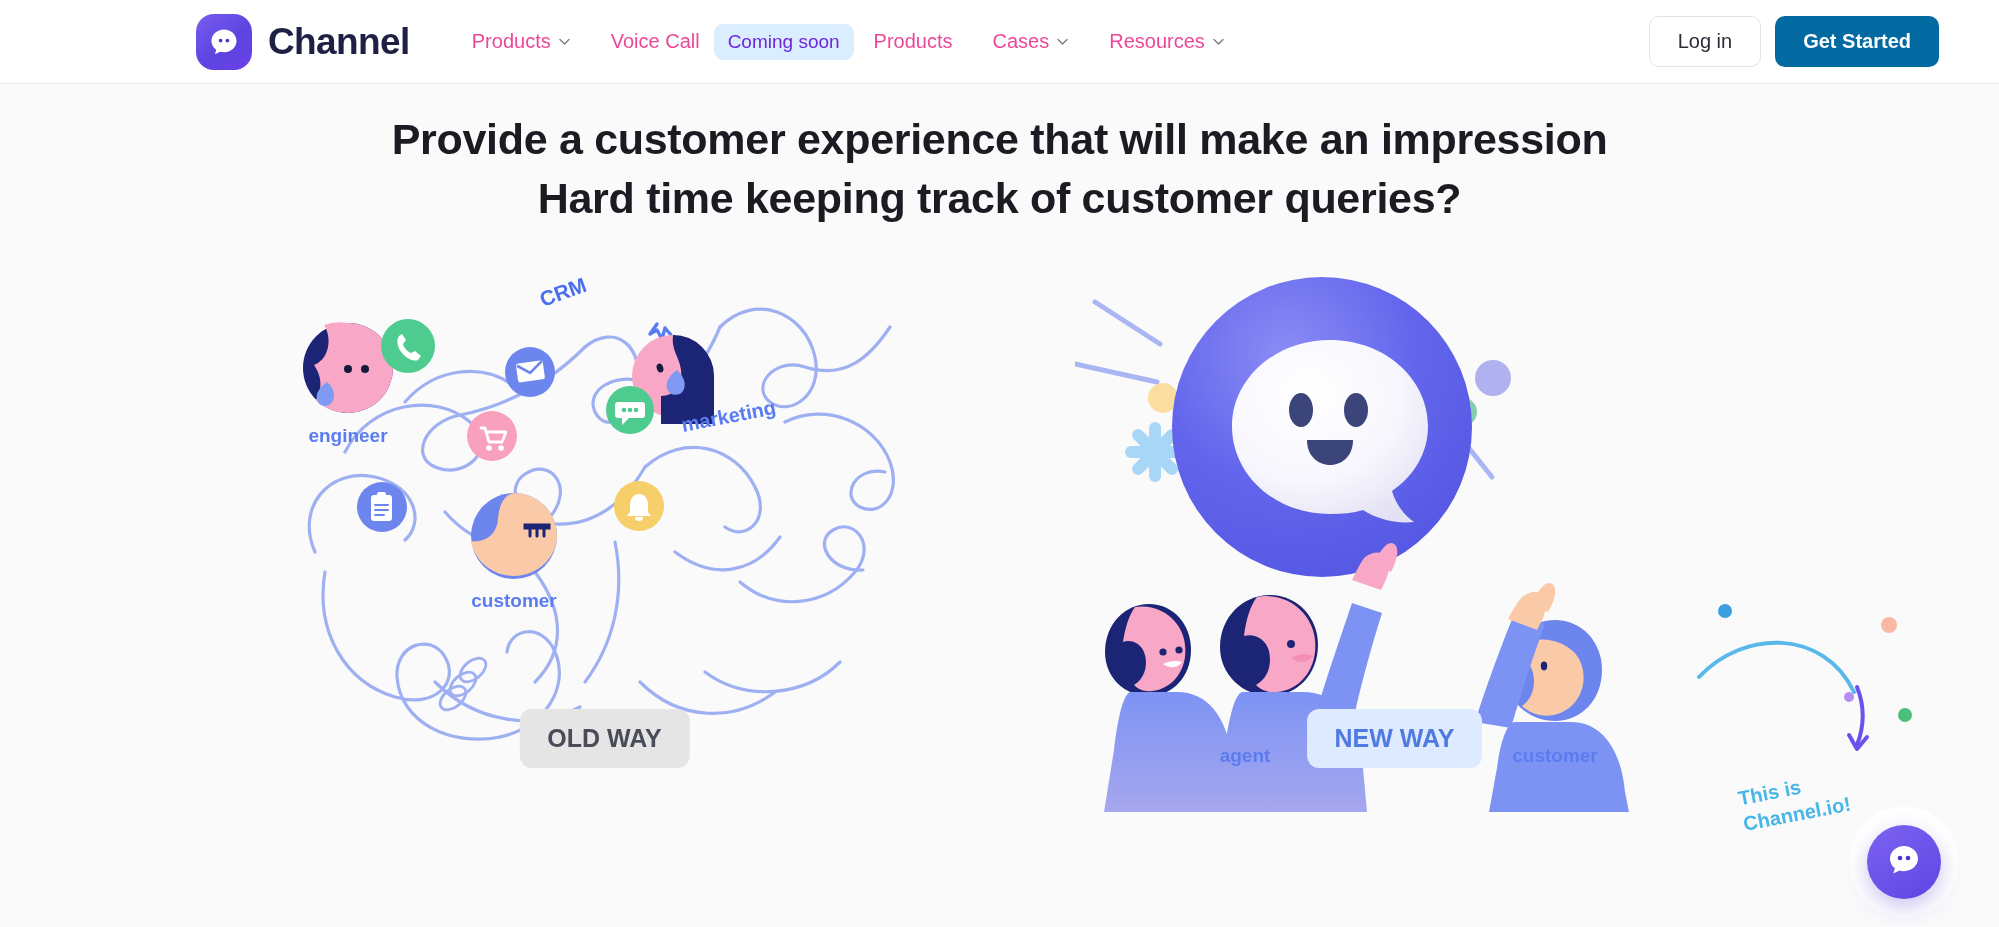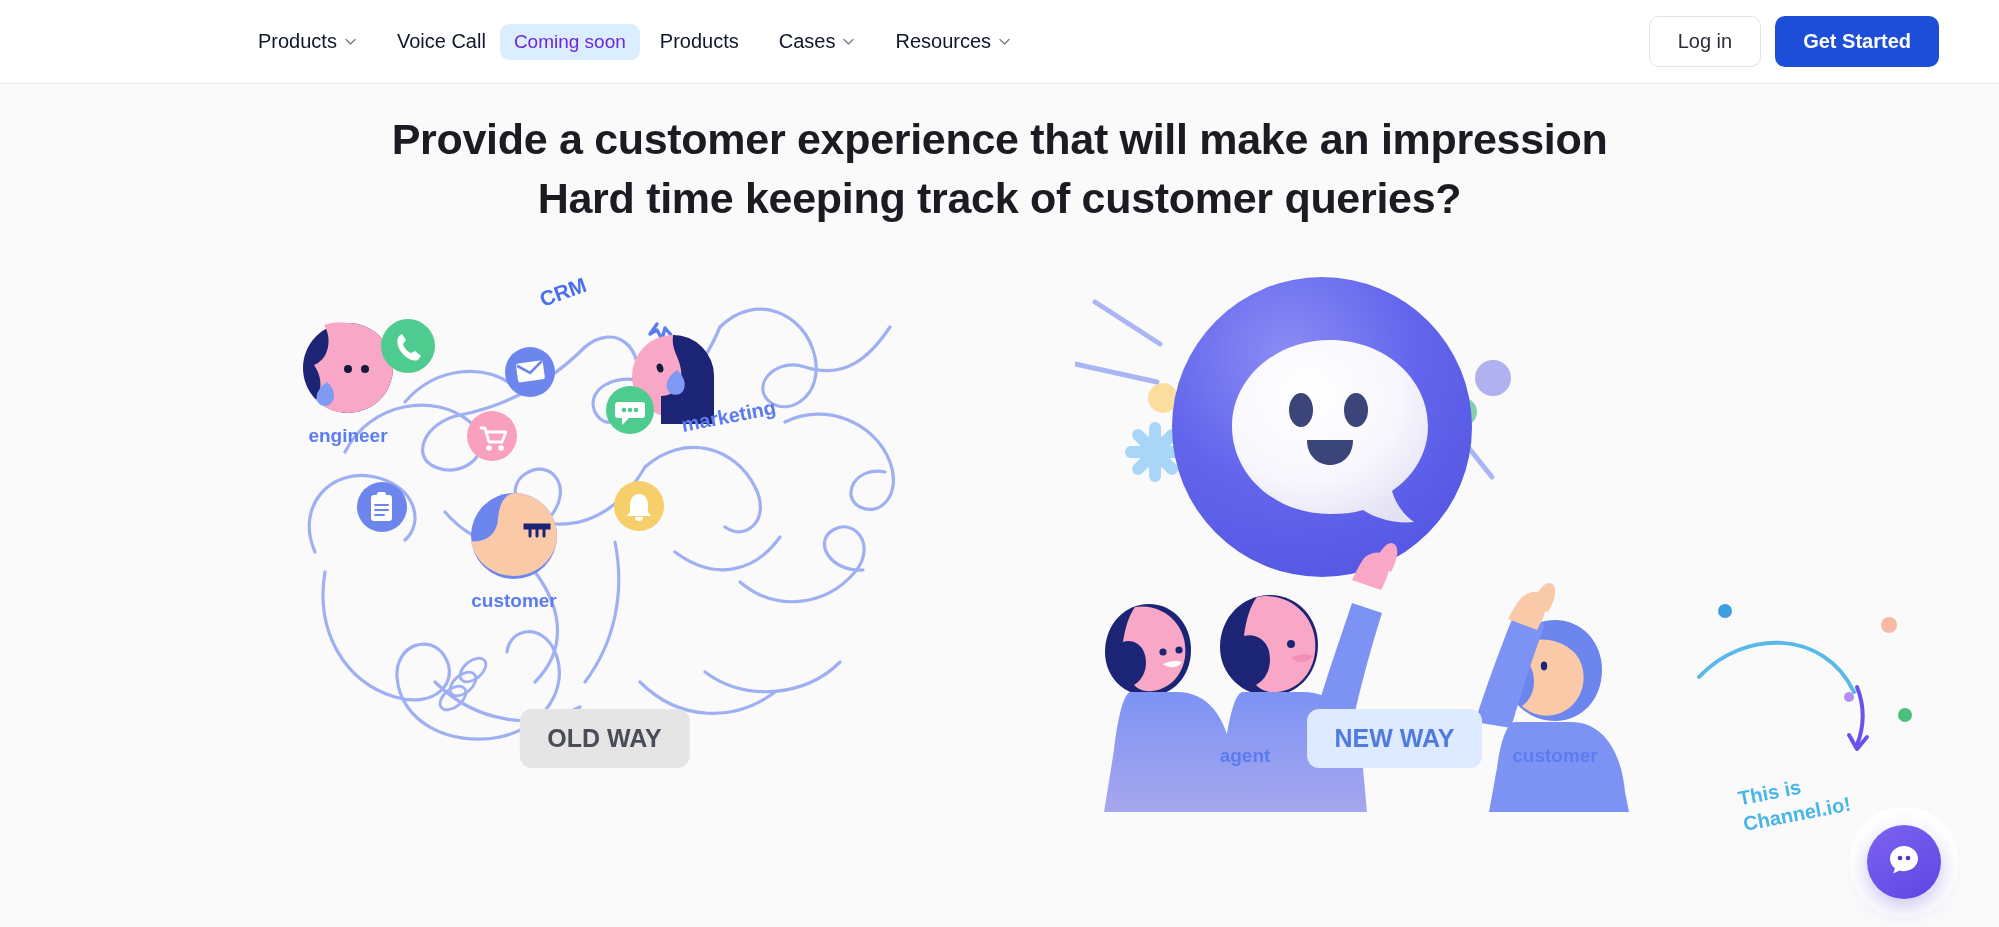--- a/index.html
+++ b/index.html
@@ -32,21 +32,21 @@
     font-size:37px; font-weight:600; letter-spacing:-0.6px;
     color:#1e2044;
   }
 
   .nav-links{
     display:flex; align-items:center; gap:0;
     margin-left:42px;
   }
   .nav-link{
     display:flex; align-items:center; gap:7px;
-    font-size:20px; color:#0f172a;
+    font-size:20px; color:#ec4899;
     padding:10px 20px;
     cursor:pointer; white-space:nowrap;
   }
   .caret{ display:inline-block; width:13px; height:13px; }
   .caret svg{ display:block; }
 
   .badge-soon{
     background:#dbeeff;
     color:#6d28d9;
     font-size:19px;
@@ -61,21 +61,21 @@
   .btn-login{
     font-size:20px; color:#2b2d38;
     background:#fff;
     border:1px solid #e2e3ea;
     border-radius:10px;
     padding:13px 28px;
     cursor:pointer;
   }
   .btn-start{
     font-size:20px; font-weight:700; color:#ffffff;
-    background:#1d4ed8;
+    background:#0369a1;
     border:none; border-radius:10px;
     padding:14px 28px;
     cursor:pointer;
   }
 
   
   .hero{ position:relative; height:843px; background:#fafafb; overflow:hidden; }
   .headline{
     text-align:center;
     padding-top:26px;
@@ -143,20 +143,30 @@
     transform:rotate(-11deg);
     text-align:left;
     white-space:pre-line;
   }
 </style>
 </head>
 <body>
 
 <div class="nav">
 
+  <div class="brand">
+    <span class="logo-mark">
+      <svg width="34" height="34" viewBox="0 0 34 34">
+        <path d="M17 4.5c6.9 0 12.5 5.2 12.5 11.4 0 6.2-5.6 11.3-12.5 11.3-1.3 0-2.6-.2-3.8-.5l-5.3 2.6 1.3-4.6C6.3 22.6 4.5 19.4 4.5 15.9 4.5 9.7 10.1 4.5 17 4.5z" fill="#ffffff"></path>
+        <circle cx="13.6" cy="15.6" r="1.85" fill="#4a37c8"></circle>
+        <circle cx="20.4" cy="15.6" r="1.85" fill="#4a37c8"></circle>
+      </svg>
+    </span>
+    <span class="brand-name">Channel</span>
+  </div>
 
   <div class="nav-links">
 
     <div class="nav-link">
       <span>Products</span>
       <span class="caret">
         <svg width="13" height="13" viewBox="0 0 13 13">
             <path d="M2 4.5 L6.5 9 L11 4.5" fill="none" stroke="#7a7d8a" stroke-width="1.4" stroke-linecap="round" stroke-linejoin="round"></path>
           </svg>
       </span>

